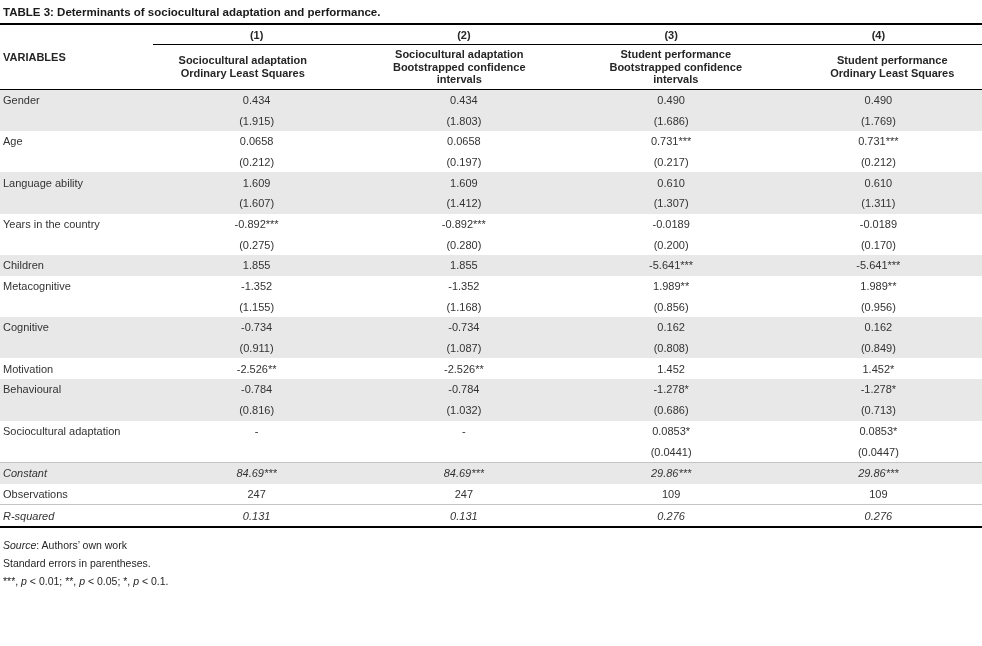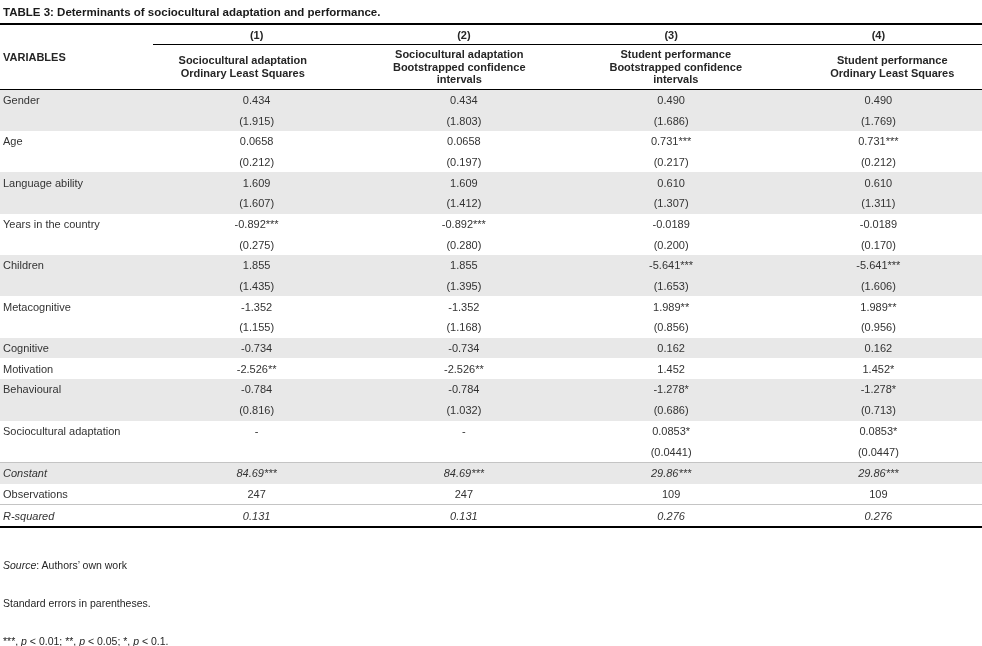--- a/index.html
+++ b/index.html
@@ -64,21 +64,21 @@
   }
   .trow .label {
     padding-left: 3px;
     font-size: 11px;
     color: #333333;
     white-space: nowrap;
   }
   .trow .val { text-align: center; font-size: 11px; color: #333333; }
   
   .footnotes { padding: 8px 0 0 3px; }
-  .fn { font-size: 10.5px; color: #262626; line-height: 18px; margin-top: 20px; }
+  .fn { font-size: 10.5px; color: #262626; line-height: 18px; }
 </style>
 </head>
 <body>
 
 <div class="page">
 
   <div class="title">TABLE 3: Determinants of sociocultural adaptation and performance.</div>
 
   <div class="header">
     <div class="var-cell">VARIABLES</div>
@@ -164,27 +164,20 @@
         </div>
       </div>
       <div class="row-group shaded">
         <div class="trow">
           <div class="label">Children</div>
           <div class="val">1.855</div>
           <div class="val">1.855</div>
           <div class="val">-5.641***</div>
           <div class="val">-5.641***</div>
         </div>
-        <div class="trow">
-          <div class="label"></div>
-          <div class="val">(1.435)</div>
-          <div class="val">(1.395)</div>
-          <div class="val">(1.653)</div>
-          <div class="val">(1.606)</div>
-        </div>
       </div>
       <div class="row-group">
         <div class="trow">
           <div class="label">Metacognitive</div>
           <div class="val">-1.352</div>
           <div class="val">-1.352</div>
           <div class="val">1.989**</div>
           <div class="val">1.989**</div>
         </div>
         <div class="trow">
@@ -196,20 +189,27 @@
         </div>
       </div>
       <div class="row-group shaded">
         <div class="trow">
           <div class="label">Cognitive</div>
           <div class="val">-0.734</div>
           <div class="val">-0.734</div>
           <div class="val">0.162</div>
           <div class="val">0.162</div>
         </div>
+        <div class="trow">
+          <div class="label"></div>
+          <div class="val">(0.911)</div>
+          <div class="val">(1.087)</div>
+          <div class="val">(0.808)</div>
+          <div class="val">(0.849)</div>
+        </div>
       </div>
       <div class="row-group">
         <div class="trow">
           <div class="label">Motivation</div>
           <div class="val">-2.526**</div>
           <div class="val">-2.526**</div>
           <div class="val">1.452</div>
           <div class="val">1.452*</div>
         </div>
       </div>

